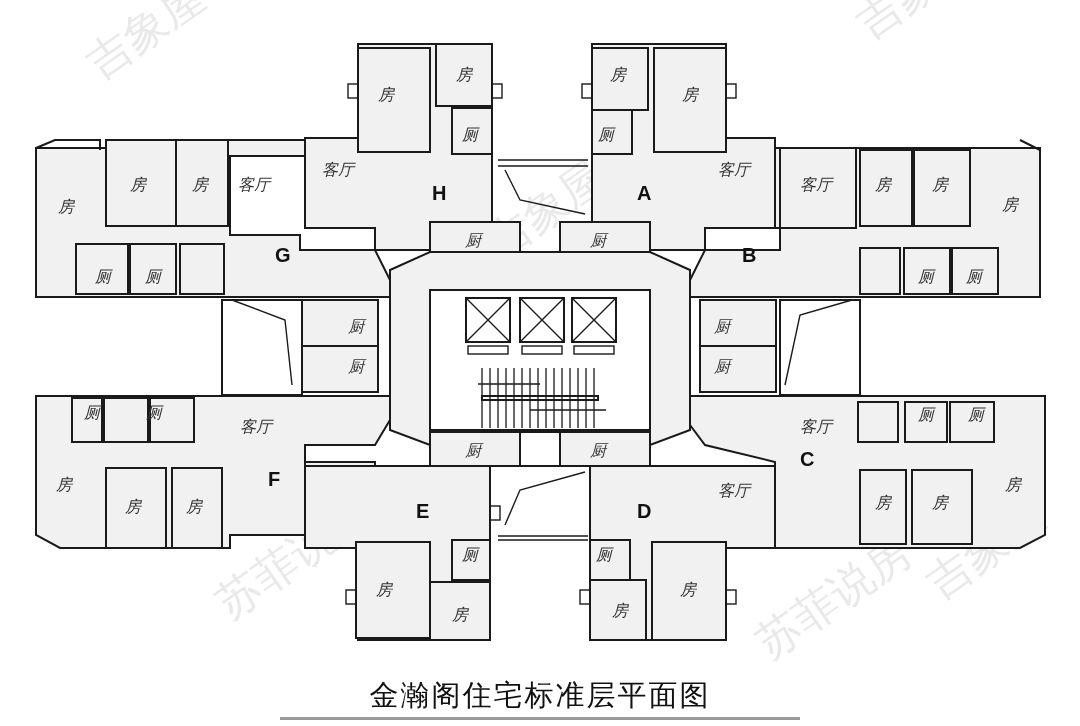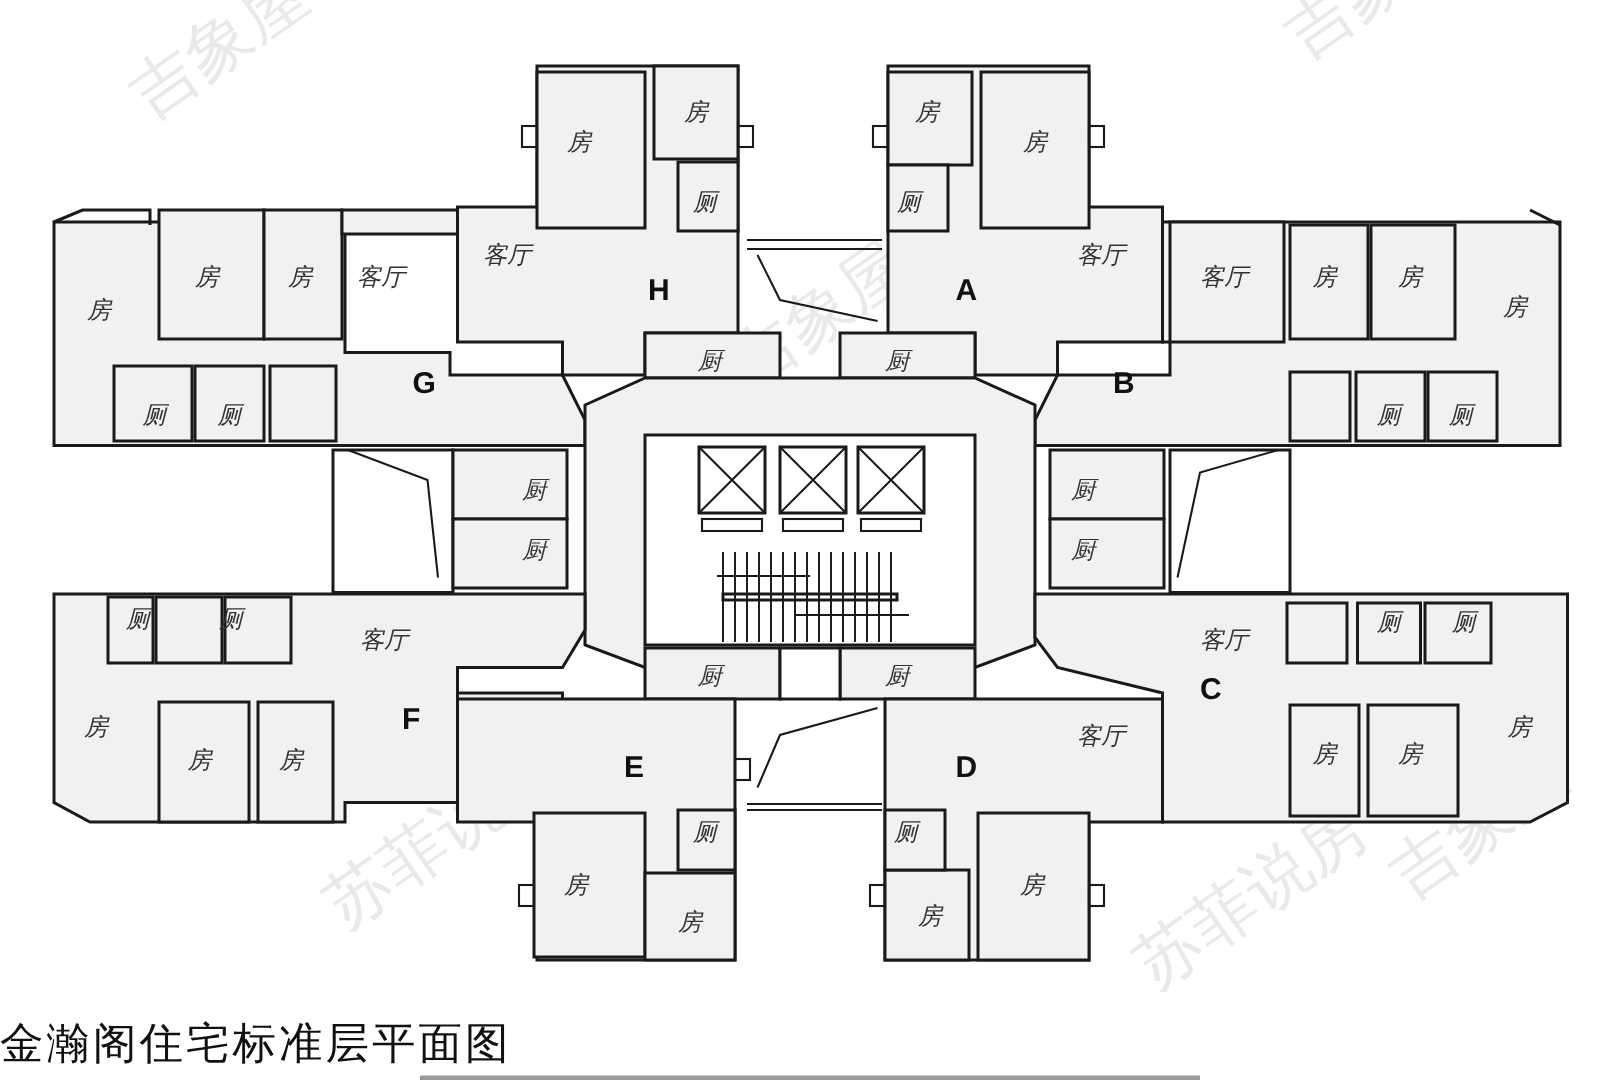--- a/index.html
+++ b/index.html
@@ -8,21 +8,21 @@
   #plan { position:absolute; left:0; top:0; width:1080px; height:726px; }
   .wall { fill:none; stroke:#1a1a1a; stroke-width:2; }
   .wall-thin { fill:none; stroke:#1a1a1a; stroke-width:1.4; }
   .room { fill:#f1f1f1; stroke:#1a1a1a; stroke-width:2; }
   .room-white { fill:#ffffff; stroke:#1a1a1a; stroke-width:2; }
   .core { fill:#f1f1f1; stroke:#1a1a1a; stroke-width:2; }
   .lbl { font-family:"DejaVu Serif", serif; font-size:16px; fill:#333; font-style:italic; }
   .unit { font-family:"Liberation Sans", sans-serif; font-weight:bold; font-size:20px; fill:#111; }
   .wm { font-family:"DejaVu Sans", sans-serif; font-size:44px; fill:#d8d8d8; opacity:0.55; }
   .stair { stroke:#1a1a1a; stroke-width:1.3; }
-  #caption { position:absolute; left:0; width:1080px; top:676px; text-align:left;
+  #caption { position:absolute; left:0; width:1080px; top:676px; text-align:center;
              font-family:"DejaVu Serif", serif; font-size:29px; letter-spacing:2px; color:#111; }
   #caption-rule { position:absolute; left:280px; width:520px; top:717px; height:3px; background:#9a9a9a; }
 </style>
 </head>
 <body>
 
 <svg id="plan" viewBox="0 0 1080 726" xmlns="http://www.w3.org/2000/svg">
 
   <g>
     <text class="wm" transform="translate(100,80) rotate(-35)">吉象屋</text>

